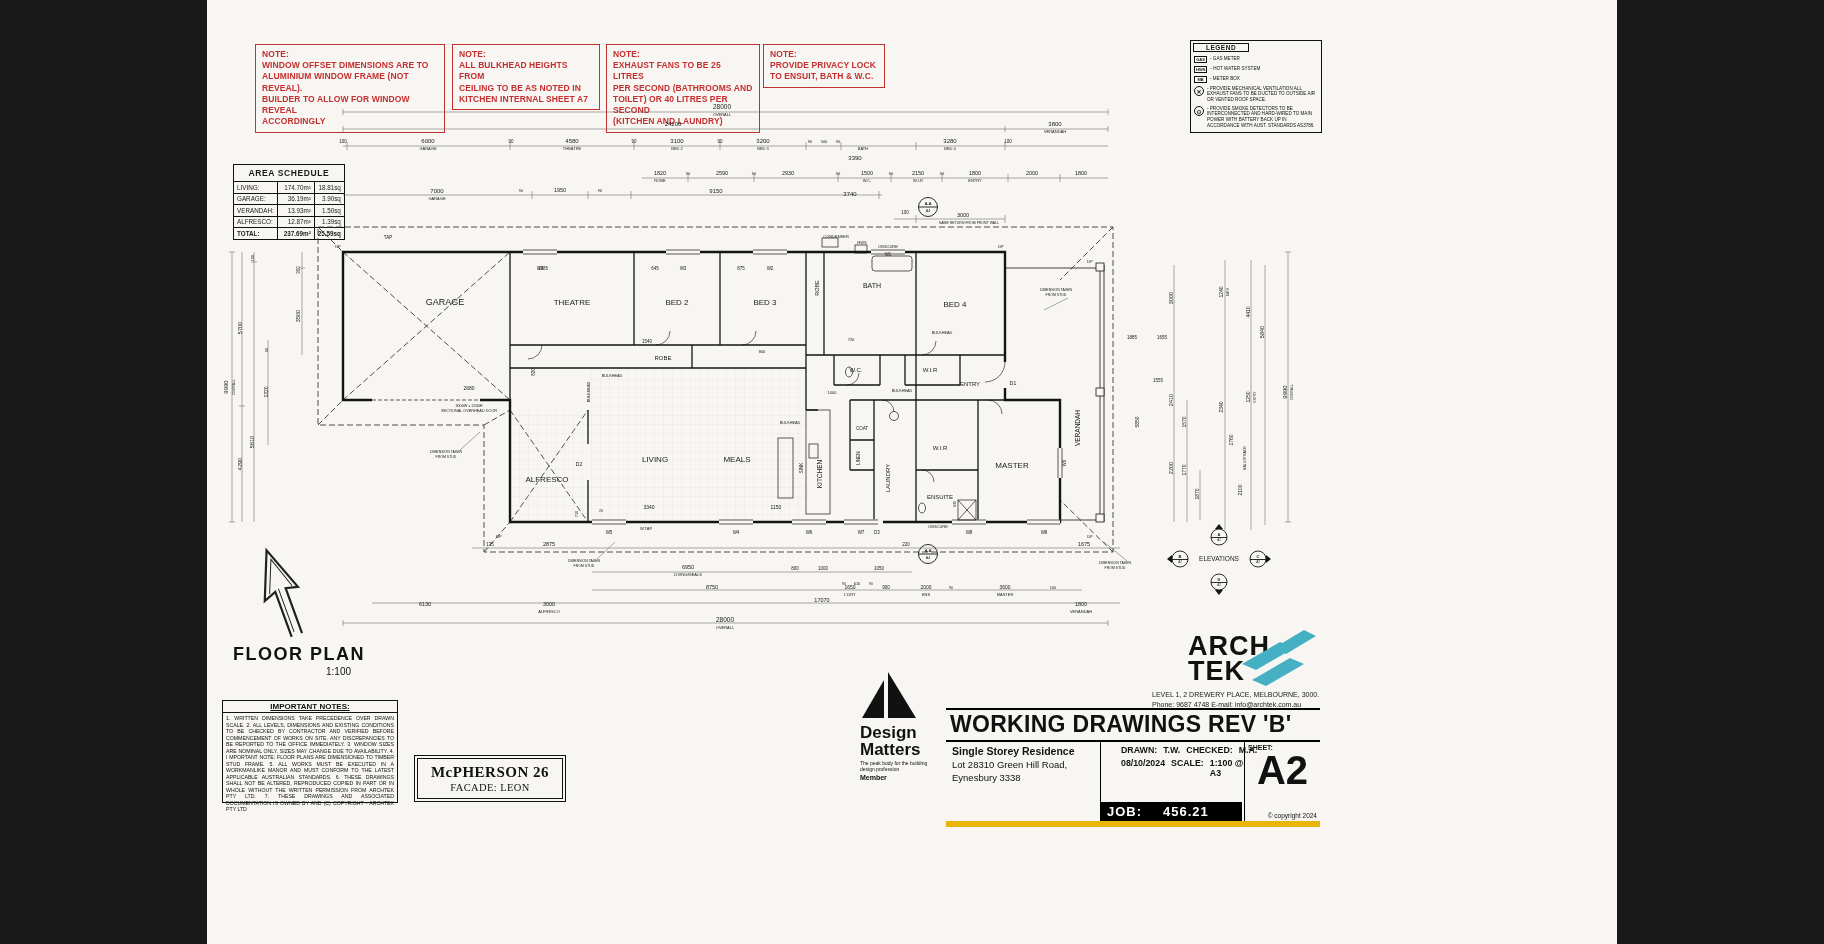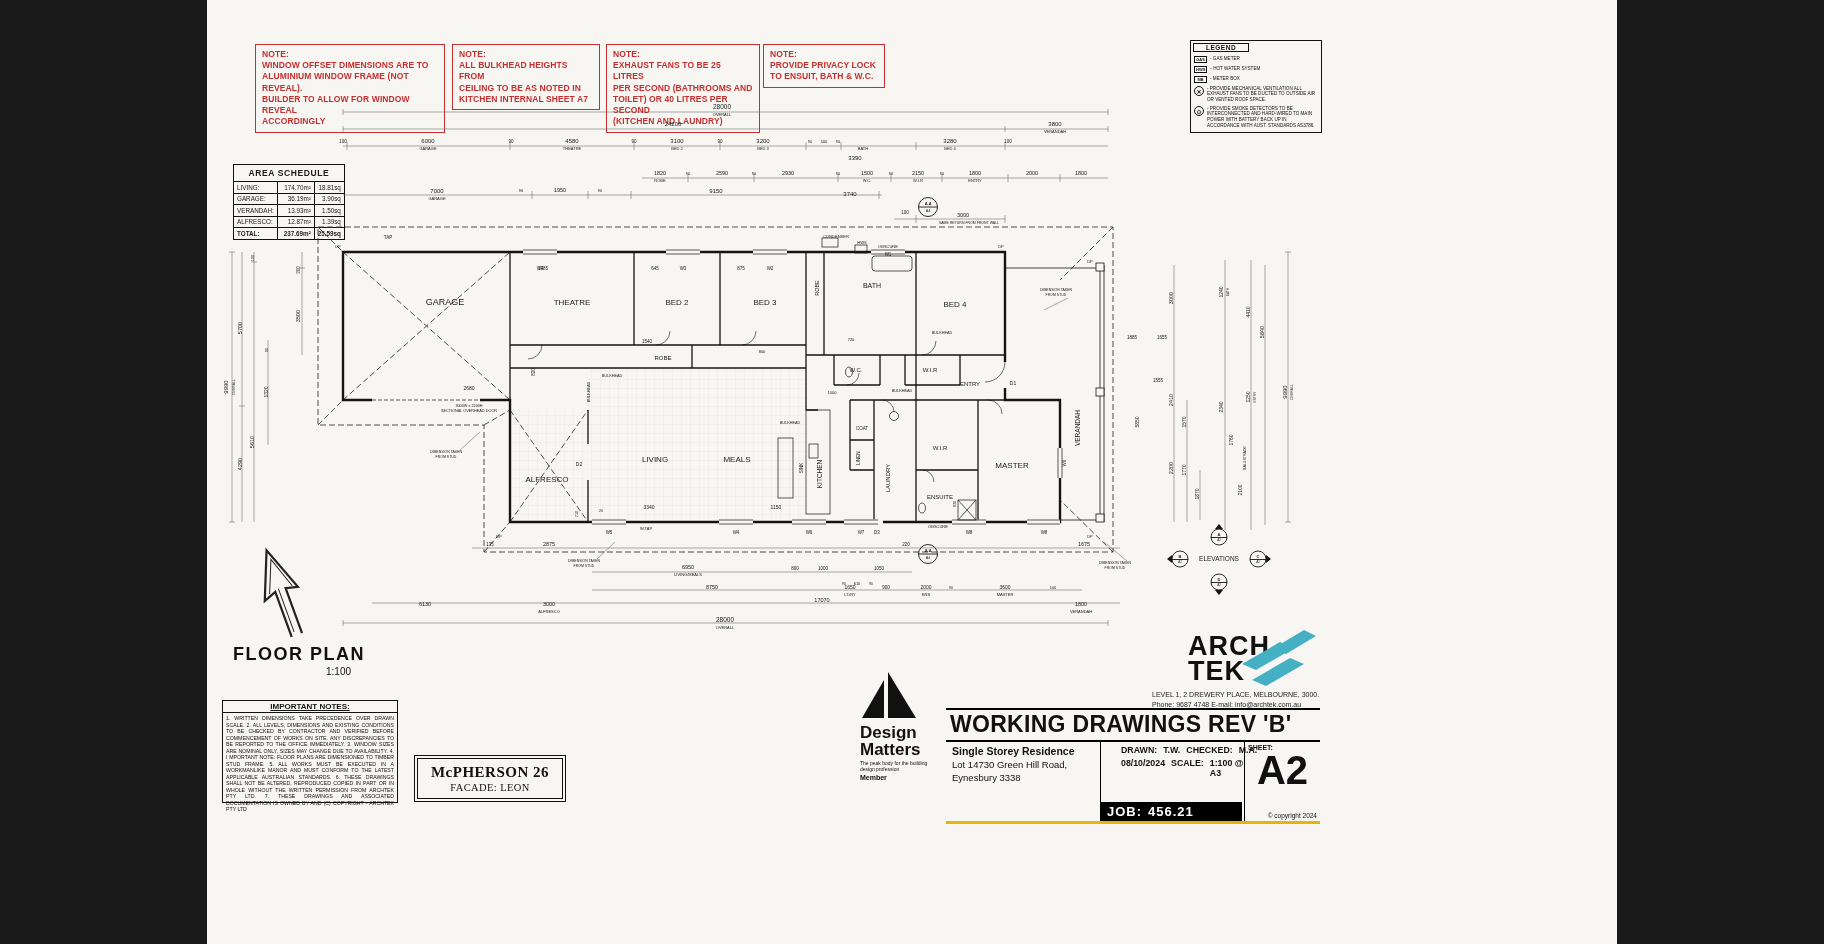--- a/index.html
+++ b/index.html
@@ -57,32 +57,32 @@
   .dm-line{font-size:17px;font-weight:700;line-height:1.02}
   .dm-tagline{font-size:5px;width:80px;line-height:1.25;margin-top:1px}
   .dm-member{font-size:7px;font-weight:700;margin-top:2px}
 
   
   .at-name{position:absolute;left:1188px;top:634px;font-size:27px;font-weight:800;line-height:.92;color:#111;letter-spacing:1px}
   .at-chevrons{position:absolute;left:1240px;top:614px}
   .at-addr{position:absolute;left:1152px;top:690px;font-size:7px;color:#222;line-height:1.4}
 
   
-  .tb{position:absolute;left:946px;top:708px;width:374px;border-top:2.5px solid #000;border-bottom:3px solid #eab308;color:#111}
+  .tb{position:absolute;left:946px;top:708px;width:374px;border-top:2.5px solid #000;border-bottom:6px solid #eab308;color:#111}
   .tb-heading{font-size:23px;font-weight:700;letter-spacing:.3px;border-bottom:2.2px solid #000;padding:1px 2px 2px 4px;white-space:nowrap}
   .tb-grid{display:flex;height:79px}
   .tb-col1{width:154px;padding:3px 0 0 6px}
   .tb-col2{width:145px;border-left:1px solid #000;border-right:1px solid #000;position:relative;padding:3px 0 0 20px}
   .tb-col3{width:75px;position:relative}
   .tb-res{font-size:10.5px;font-weight:700;margin-bottom:2px}
   .tb-addr{font-size:9.5px;line-height:1.35}
   .tb-row{font-size:8.8px;font-weight:700;display:flex;gap:6px;margin-bottom:3px}
   .tb-row .val{font-weight:700}
   .job-badge{position:absolute;left:0;bottom:0;width:141px;height:19px;background:#000;color:#fff;
-    font-size:13px;font-weight:700;letter-spacing:1px;display:flex;align-items:center;padding-left:6px;gap:6px}
+    font-size:13px;font-weight:700;letter-spacing:1px;display:flex;align-items:center;padding-left:6px;gap:21px}
   .sheet-label{position:absolute;left:3px;top:2px;font-size:7px;font-weight:700}
   .sheet-value{position:absolute;left:50%;top:6px;transform:translateX(-50%);font-size:40px;font-weight:700}
   .tb-copy{position:absolute;right:3px;bottom:2px;font-size:6.5px}
 </style>
 </head>
 <body>
 
 <div id="stage">
   <div id="sheet"></div>
 
@@ -556,21 +556,21 @@
     <div>LEVEL 1, 2 DREWERY PLACE, MELBOURNE, 3000.</div>
     <div>Phone: 9687 4748 E-mail: info@archtek.com.au</div>
   </div>
 
   <div class="tb">
     <div class="tb-heading">WORKING DRAWINGS REV 'B'</div>
     <div class="tb-grid">
       <div class="tb-col1">
         <div class="tb-res">Single Storey Residence</div>
         <div class="tb-addr">
-          <div>Lot 14730 Green Hill Road,</div>
+          <div>Lot 28310 Green Hill Road,</div>
           <div>Eynesbury 3338</div>
         </div>
       </div>
       <div class="tb-col2">
         <div class="tb-row">
           <span>DRAWN:</span>
           <span class="val">T.W.</span>
           <span>CHECKED:</span>
           <span class="val">M.A.</span>
         </div>

